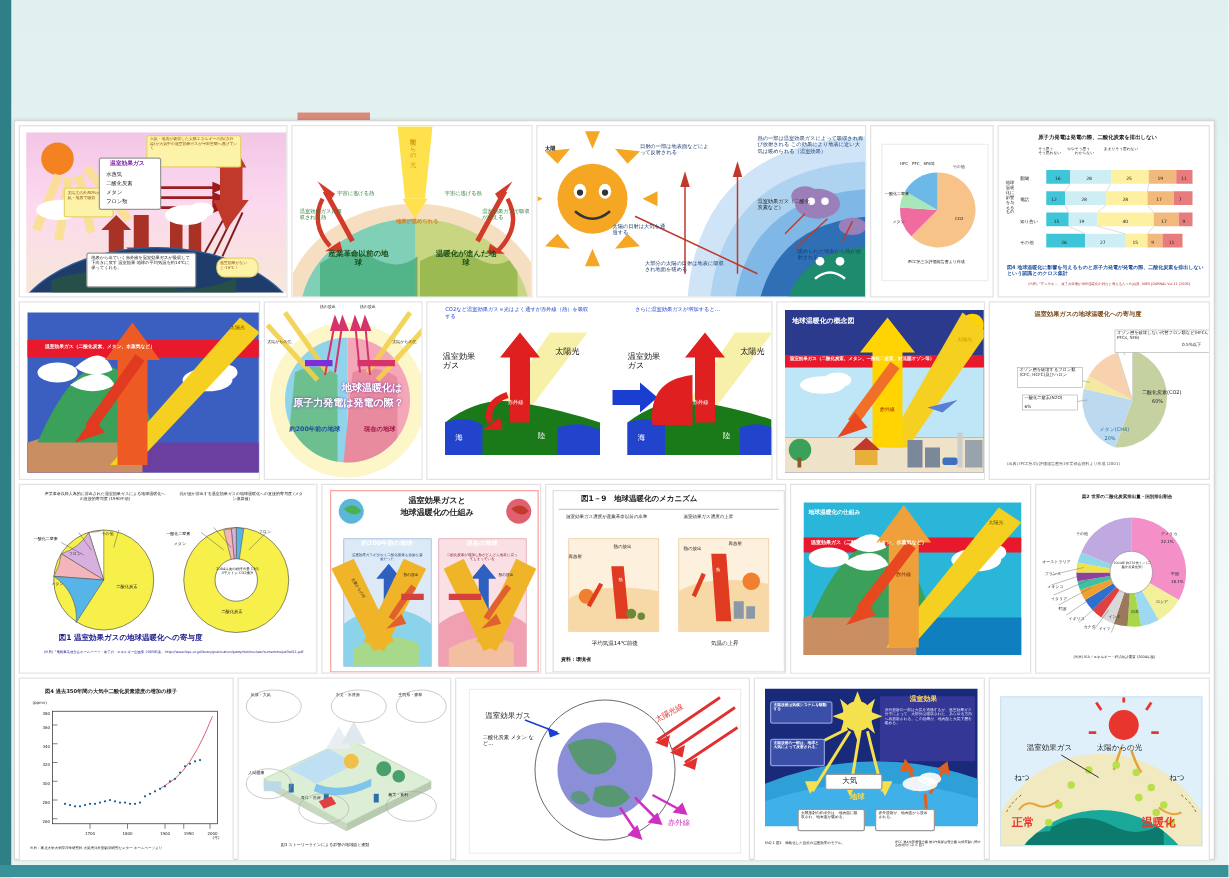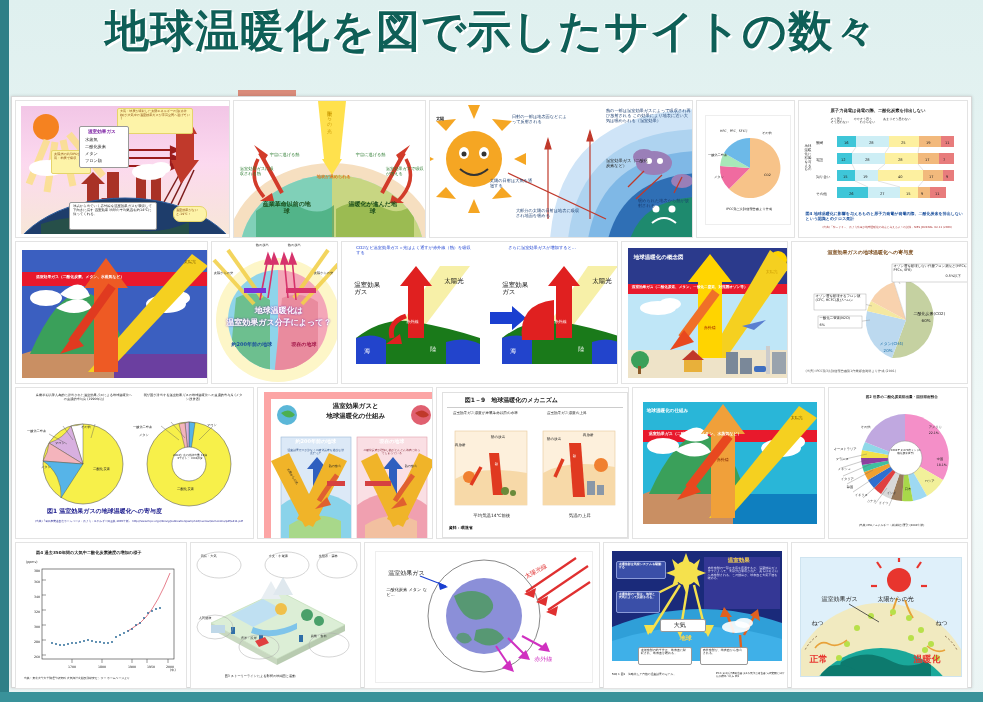--- a/index.html
+++ b/index.html
@@ -35,21 +35,20 @@
   svg{display:block;}
 </style>
 </head>
 <body>
 
 <div class="slide">
 
   <div class="left-rail"></div>
   <div class="bottom-rail"></div>
 
-  <div class="title">地球温暖化を図で示したサイトの数々</div>
   <div class="accent-bar"></div>
 
   <div class="board">
 
     <div class="grid-row">
 
       <div class="thumb" style="width:218px;height:138px;background:#fff;">
         <div style="position:absolute;left:5px;top:5px;width:208px;height:128px;background:linear-gradient(180deg,#f2c6e6 0%,#fcd9ef 45%,#f7e7d8 100%);">
 
           <div class="sun" style="left:12px;top:8px;width:26px;height:26px;background:#f58220;"></div>
@@ -370,22 +369,22 @@
             <line x1="76" y1="56" x2="72" y2="16"></line>
               <line x1="84" y1="58" x2="80" y2="16"></line>
             <polygon points="56,12 53,22 60,22" fill="#d6336c"></polygon>
             <polygon points="62,12 59,22 66,22" fill="#d6336c"></polygon>
             <polygon points="72,12 69,22 76,22" fill="#d6336c"></polygon>
             <polygon points="80,12 77,22 84,22" fill="#d6336c"></polygon>
           </g>
           <rect x="32" y="46" width="22" height="5" fill="#7b2fd6"></rect>
           <rect x="74" y="46" width="30" height="5" fill="#d6336c"></rect>
         </svg>
-        <div class="lbl" style="left:24px;top:64px;width:86px;text-align:center;font-size:8px;font-weight:bold;color:#fff;text-shadow:0 0 2px #6b21a8;">地球温暖化は</div>
-        <div class="lbl" style="left:12px;top:76px;width:110px;text-align:center;font-size:8px;font-weight:bold;color:#fff;text-shadow:0 0 2px #6b21a8;">温室効果ガス分子によって？</div>
+        <div class="lbl" style="left:24px;top:64px;width:86px;text-align:right;font-size:8px;font-weight:bold;color:#fff;text-shadow:0 0 2px #6b21a8;">地球温暖化は</div>
+        <div class="lbl" style="left:12px;top:76px;width:110px;text-align:center;font-size:8px;font-weight:bold;color:#fff;text-shadow:0 0 2px #6b21a8;">原子力発電は発電の際？</div>
         <div class="lbl" style="left:18px;top:100px;width:44px;text-align:center;font-size:5px;color:#1a4f9c;font-weight:bold;">約200年前の地球</div>
         <div class="lbl" style="left:70px;top:100px;width:44px;text-align:center;font-size:5px;color:#a11447;font-weight:bold;">現在の地球</div>
         <div class="lbl" style="left:2px;top:30px;font-size:3.2px;">太陽からの光</div>
         <div class="lbl" style="left:102px;top:30px;font-size:3.2px;">太陽からの光</div>
         <div class="lbl" style="left:44px;top:2px;font-size:3.2px;">熱の放出</div>
         <div class="lbl" style="left:76px;top:2px;font-size:3.2px;">熱の放出</div>
       </div>
 
       <div class="thumb" style="width:287px;height:143px;background:#fff;">
         <div style="position:absolute;left:8px;top:18px;width:271px;height:108px;background:#fff;">
@@ -530,21 +529,21 @@
           <div class="lbl" style="left:118px;top:42px;font-size:3.2px;">メタン</div>
           <div class="lbl" style="left:186px;top:32px;font-size:3.2px;">フロン</div>
           <div class="lbl" style="left:156px;top:96px;font-size:3.4px;">二酸化炭素</div>
           <div class="lbl" style="left:152px;top:62px;width:34px;text-align:center;font-size:2.8px;">2004年度の総排出量 13億3千万トン CO2換算</div>
           <div class="lbl" style="left:26px;top:116px;font-size:6px;font-weight:bold;color:#1a1a8c;">図1 温室効果ガスの地球温暖化への寄与度</div>
           <div class="lbl" style="left:14px;top:128px;width:210px;font-size:2.7px;color:#1a1a8c;">(出典)『電気事業連合会ホームページ・原子力・エネルギー図面集 2005年版』 http://www.fepc.or.jp/library/publication/pamphlet/nuclear/zumenshu/pdf/all11.pdf</div>
         </div>
       </div>
 
       <div class="thumb" style="width:177px;height:152px;background:#fff;">
-        <div style="position:absolute;left:6px;top:4px;width:165px;height:144px;background:#fff;border:7px solid #fca5a5;">
+        <div style="position:absolute;left:6px;top:4px;width:165px;height:144px;background:#fff;border:1px solid #fca5a5;">
           <svg width="165" height="144">
             <circle cx="16" cy="16" r="10" fill="#5bb7d8"></circle>
               <path d="M10 14 q8 -6 14 2 q-6 6 -14 -2z" fill="#4caf50"></path>
             <circle cx="150" cy="16" r="10" fill="#e06070"></circle>
               <path d="M144 14 q8 -6 14 2 q-6 6 -14 -2z" fill="#c0392b"></path>
             <rect x="10" y="38" width="70" height="102" fill="#dce9f7" stroke="#9bb8d8" stroke-width="0.6"></rect>
             <rect x="86" y="38" width="70" height="102" fill="#fadfe4" stroke="#e0a0ac" stroke-width="0.6"></rect>
             <clipPath id="c12a">
                 <rect x="10" y="38" width="70" height="102"></rect>
               </clipPath>

